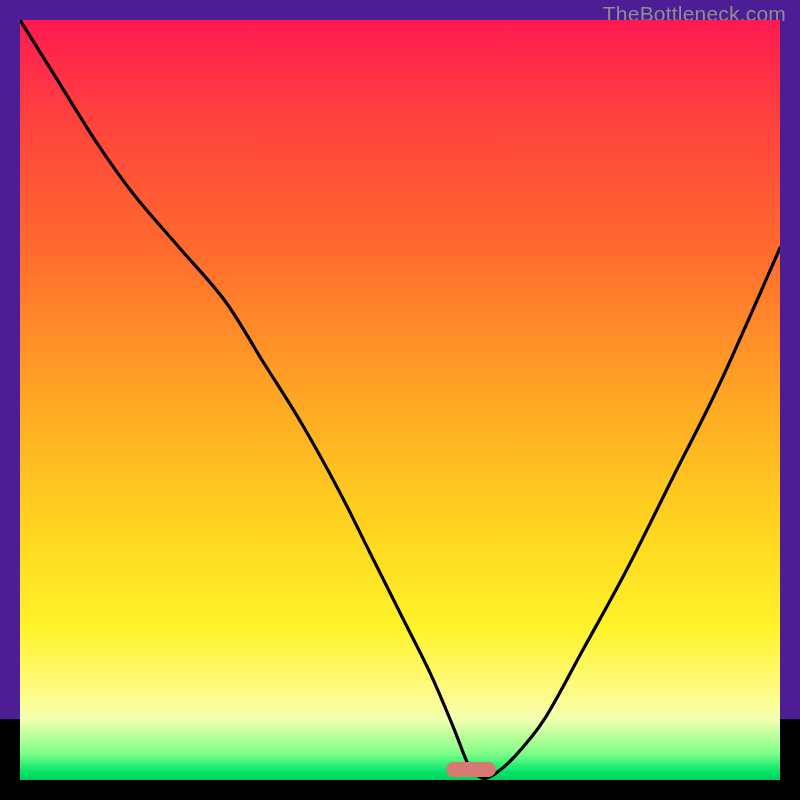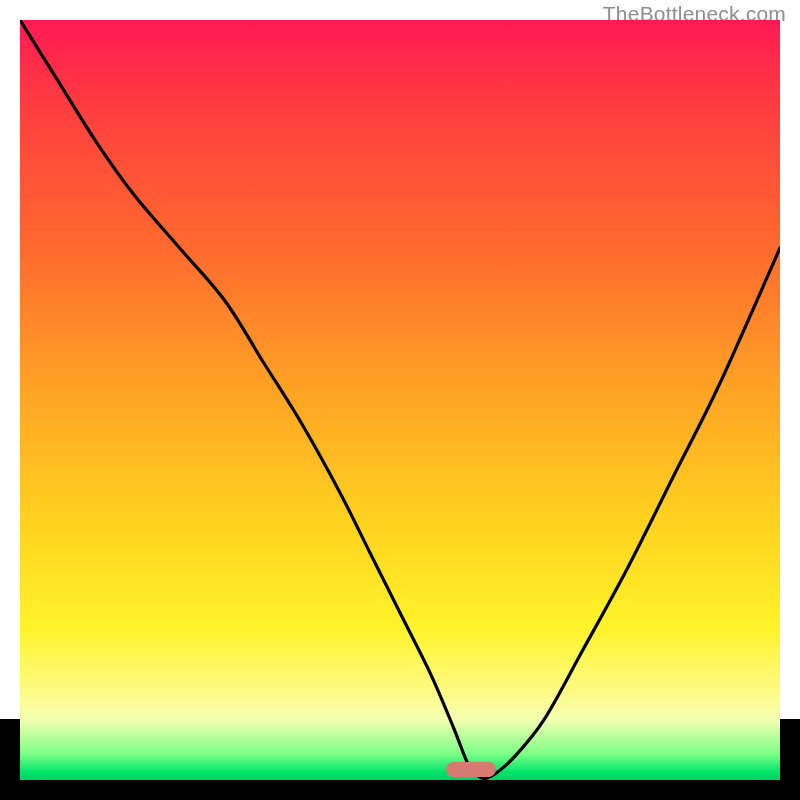--- a/index.html
+++ b/index.html
@@ -8,21 +8,21 @@
     width: 800px;
     height: 800px;
     background: #000;
     overflow: hidden;
     font-family: Arial, Helvetica, sans-serif;
   }
   .stage {
     position: relative;
     width: 800px;
     height: 719px;
-    background: #ffffff;
+    background: #4c1d95;
   }
   .plot-area {
     position: absolute;
     left: 20px;
     top: 20px;
     width: 760px;
     height: 760px;
     overflow: hidden;
   }
   .gradient {

